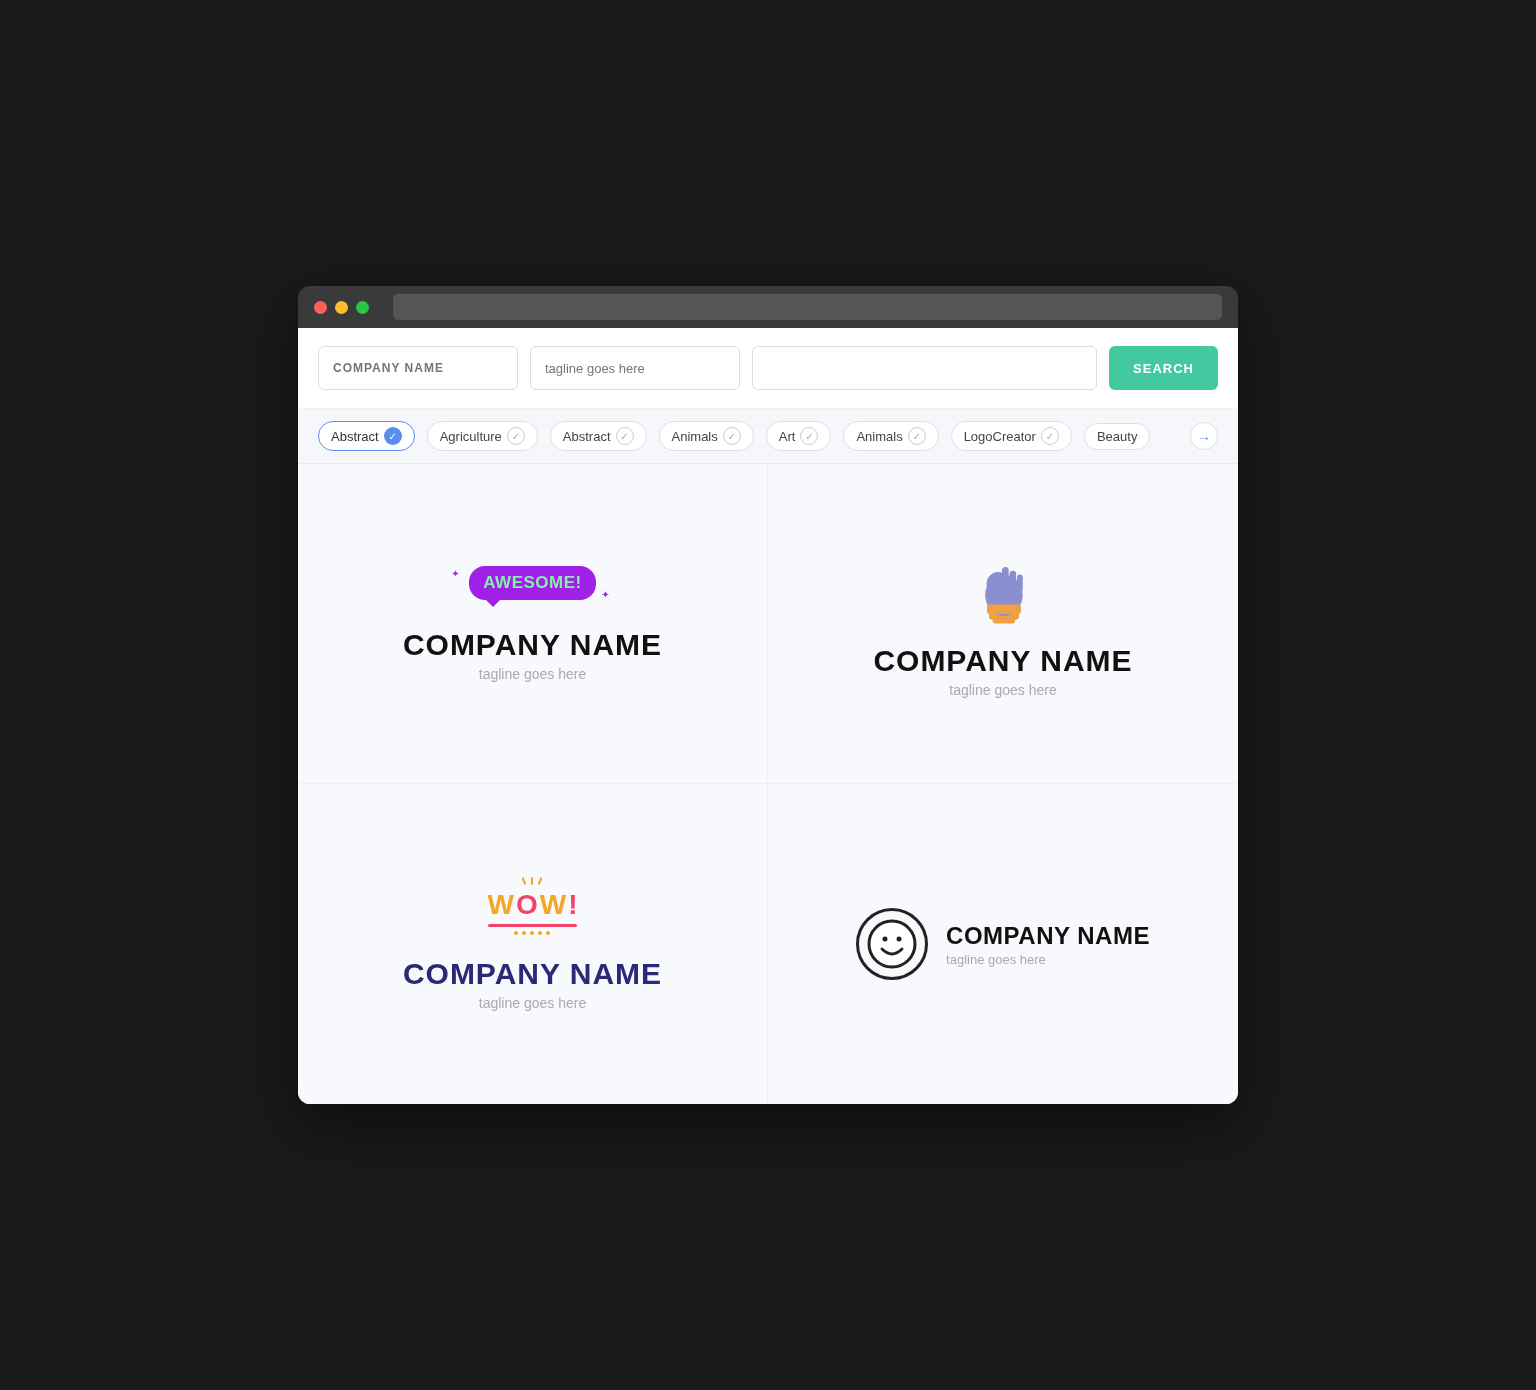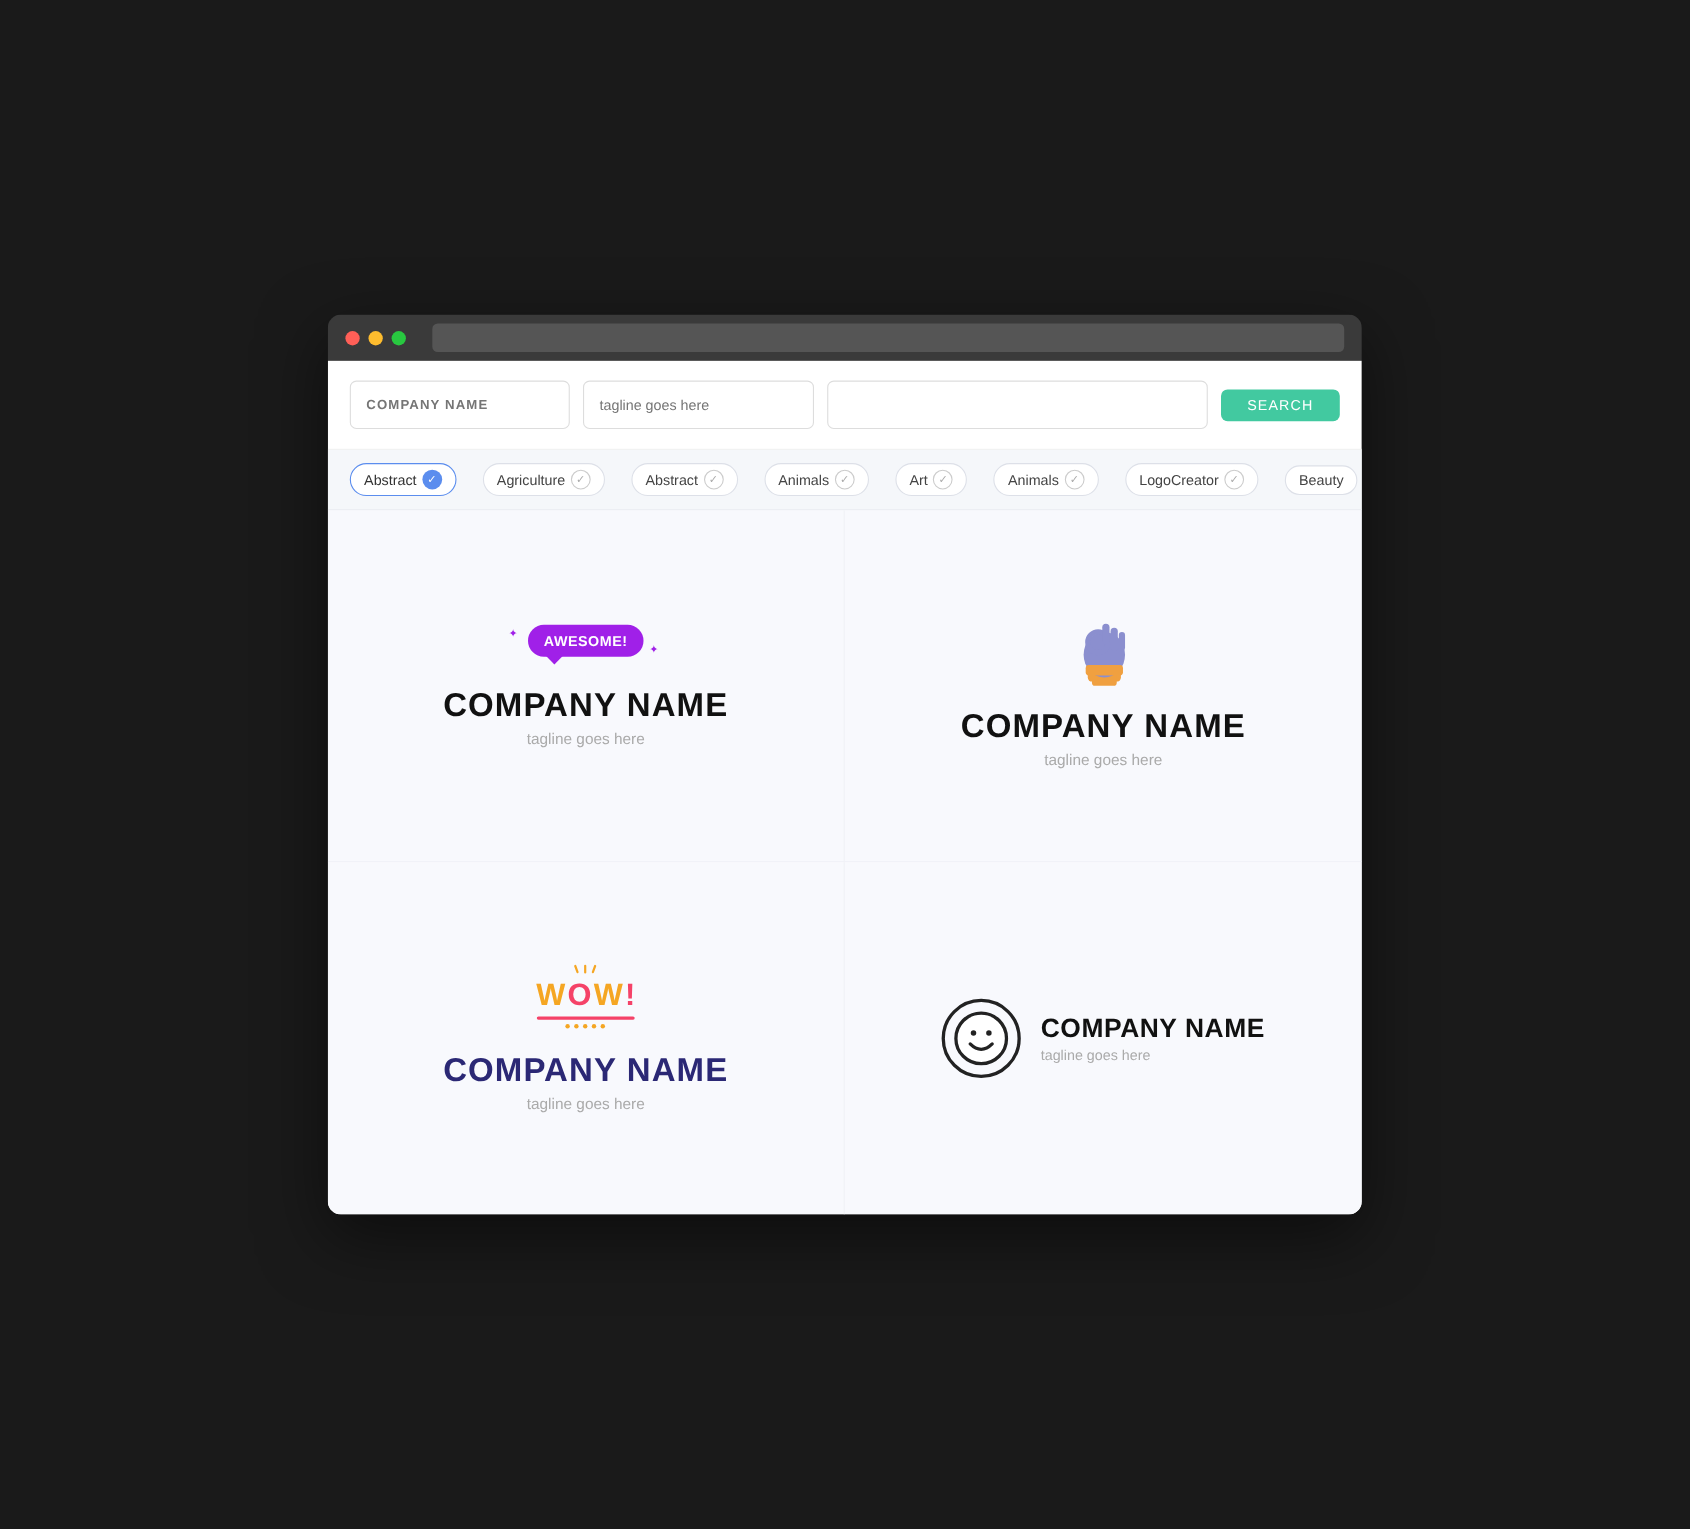--- a/index.html
+++ b/index.html
@@ -100,35 +100,35 @@
 
     .keyword-input {
       flex: 1;
     }
 
     .search-button {
       background: #42c9a0;
       color: #fff;
       border: none;
       border-radius: 6px;
-      height: 29px;
+      height: 44px;
       padding: 0 24px;
       font-size: 13px;
-      font-weight: 400;
+      font-weight: 700;
       letter-spacing: 1px;
       cursor: pointer;
       white-space: nowrap;
     }
 
     
     .filter-bar {
       display: flex;
       align-items: center;
       padding: 12px 20px;
-      gap: 24px;
+      gap: 12px;
       background: #f5f7fa;
       border-bottom: 1px solid #e8eaf0;
       overflow: hidden;
     }
 
     .filter-chip {
       display: flex;
       align-items: center;
       gap: 5px;
       padding: 5px 12px;
@@ -239,22 +239,22 @@
       justify-content: center;
       margin-bottom: 4px;
     }
 
     
     .awesome-bubble {
       position: relative;
       background: #a020e8;
       border-radius: 16px;
       padding: 7px 14px;
-      color: #ffffff;
-      font-size: 13px;
+      color: #86efac;
+      font-size: 17px;
       font-weight: 900;
       letter-spacing: 0.5px;
     }
 
     .awesome-bubble::after {
       content: '';
       position: absolute;
       bottom: -7px;
       left: 16px;
       width: 0;

